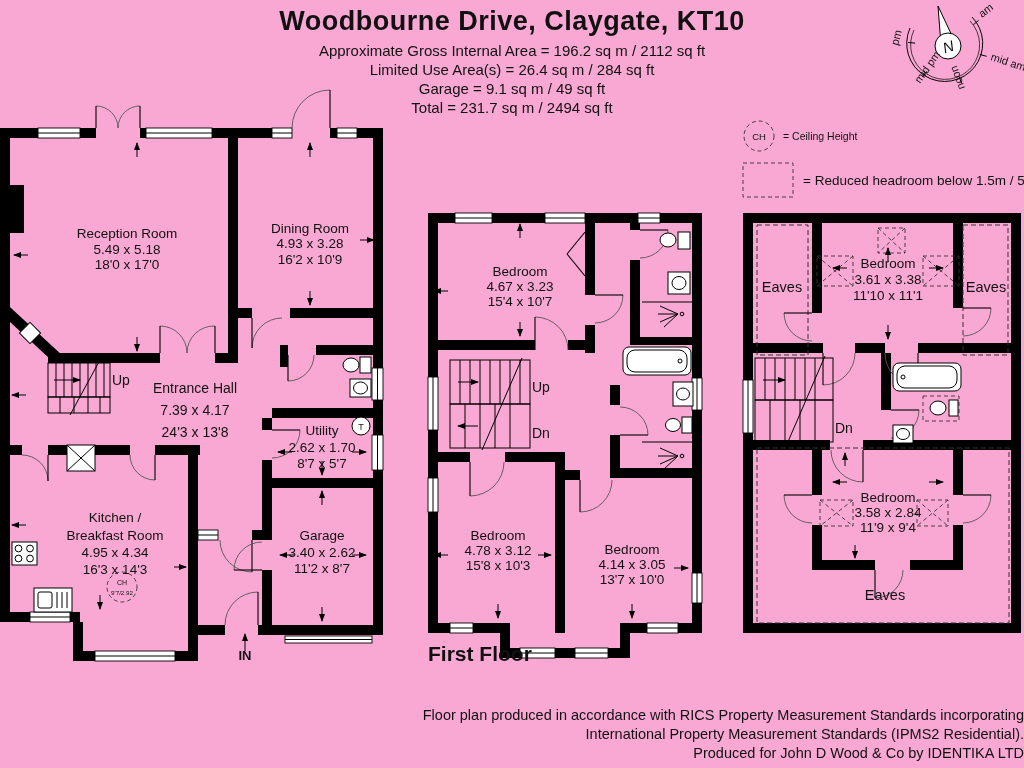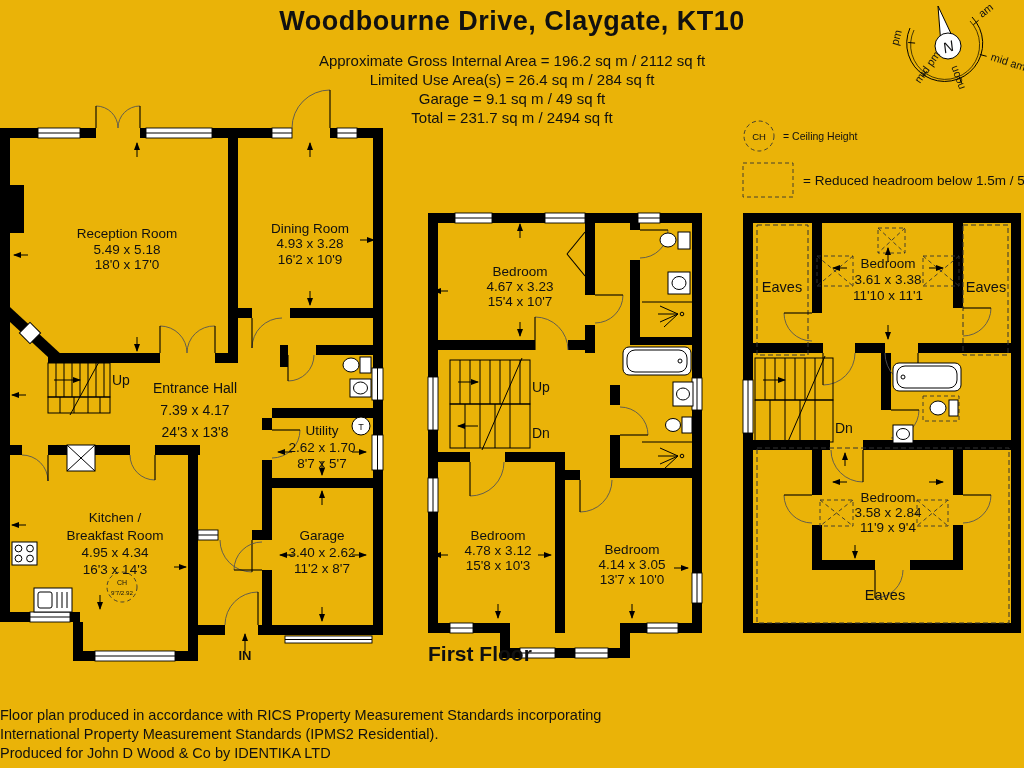--- a/index.html
+++ b/index.html
@@ -1,22 +1,22 @@
 <!DOCTYPE html>
 <html><head>
 <meta charset="utf-8">
 <style>
   html,body{margin:0;padding:0;background:#fff;}
-  .page{position:relative;width:1024px;height:768px;background:#eab308;overflow:hidden;
+  .page{position:relative;width:1024px;height:768px;background:#f9a8d4;overflow:hidden;
         font-family:"Liberation Sans",sans-serif;color:#111;}
   .hdr{position:absolute;left:0;top:6px;width:1024px;text-align:center;}
   .hdr h1{margin:0;font-size:27px;font-weight:bold;letter-spacing:.5px;}
-  .hdr .sub{font-size:15px;line-height:19px;margin-top:14px;text-align:center;}
+  .hdr .sub{font-size:15px;line-height:19px;margin-top:4px;text-align:center;}
   .floor-label{position:absolute;font-size:21px;font-weight:bold;white-space:nowrap;}
-  .ftr{position:absolute;left:0;top:706px;width:1024px;text-align:left;
+  .ftr{position:absolute;left:0;top:706px;width:1024px;text-align:right;
        font-size:14.5px;line-height:19px;}
   svg{position:absolute;}
   svg text{fill:#111;font-family:"Liberation Sans",sans-serif;}
   .rm{font-size:13.5px;text-anchor:middle;}
   .rm-lg{font-size:14px;text-anchor:middle;}
   .lbl{font-size:14px;}
   .tiny{font-size:7px;text-anchor:middle;}
   .wall{fill:#000;stroke:none;}
   .thin{stroke:#000;stroke-width:1;fill:none;}
   .arc{stroke:#555;stroke-width:.9;fill:none;}

